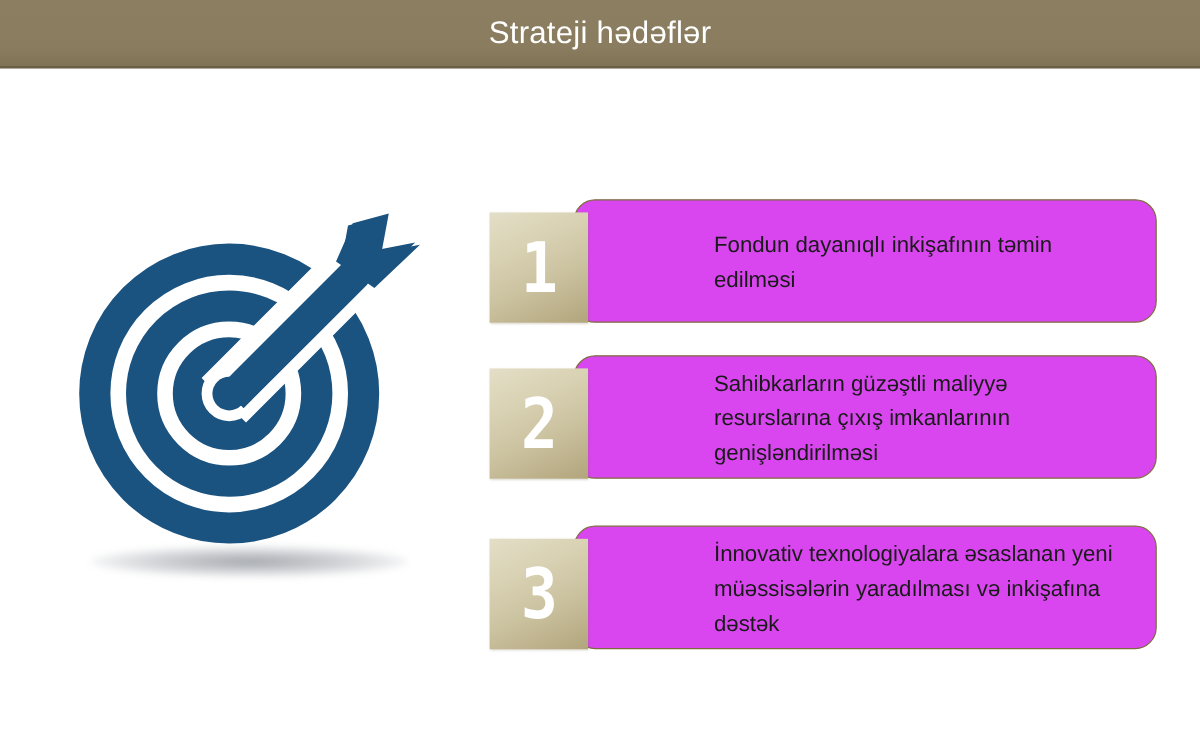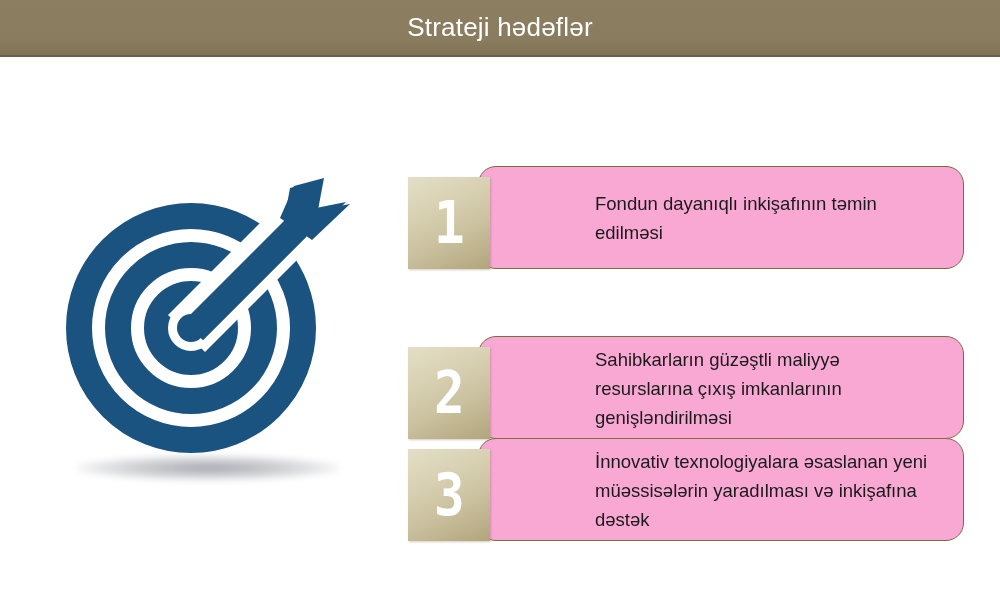--- a/index.html
+++ b/index.html
@@ -77,31 +77,31 @@
     filter: blur(3px);
   }
 
   
   .goal-row {
     position: absolute;
     left: 408px;
     width: 556px;
   }
   #goal-row-0 { top: 166px; height: 103px; }
-  #goal-row-1 { top: 296px; height: 103px; margin-top: 40px; }
+  #goal-row-1 { top: 296px; height: 103px; }
   #goal-row-2 { top: 426px; height: 103px; margin-top: 12px; }
 
   .goal-box {
     position: absolute;
     left: 70px;
     top: 0;
     width: 486px;
     height: 100%;
     box-sizing: border-box;
-    background: #f9a8d4;
+    background: #d946ef;
     border: 1.5px solid #7e6c3e;
     border-radius: 18px;
   }
   .goal-text {
     position: absolute;
     left: 116px;
     right: 26px;
     top: 50%;
     transform: translateY(-50%);
     color: #1a1a1a;

